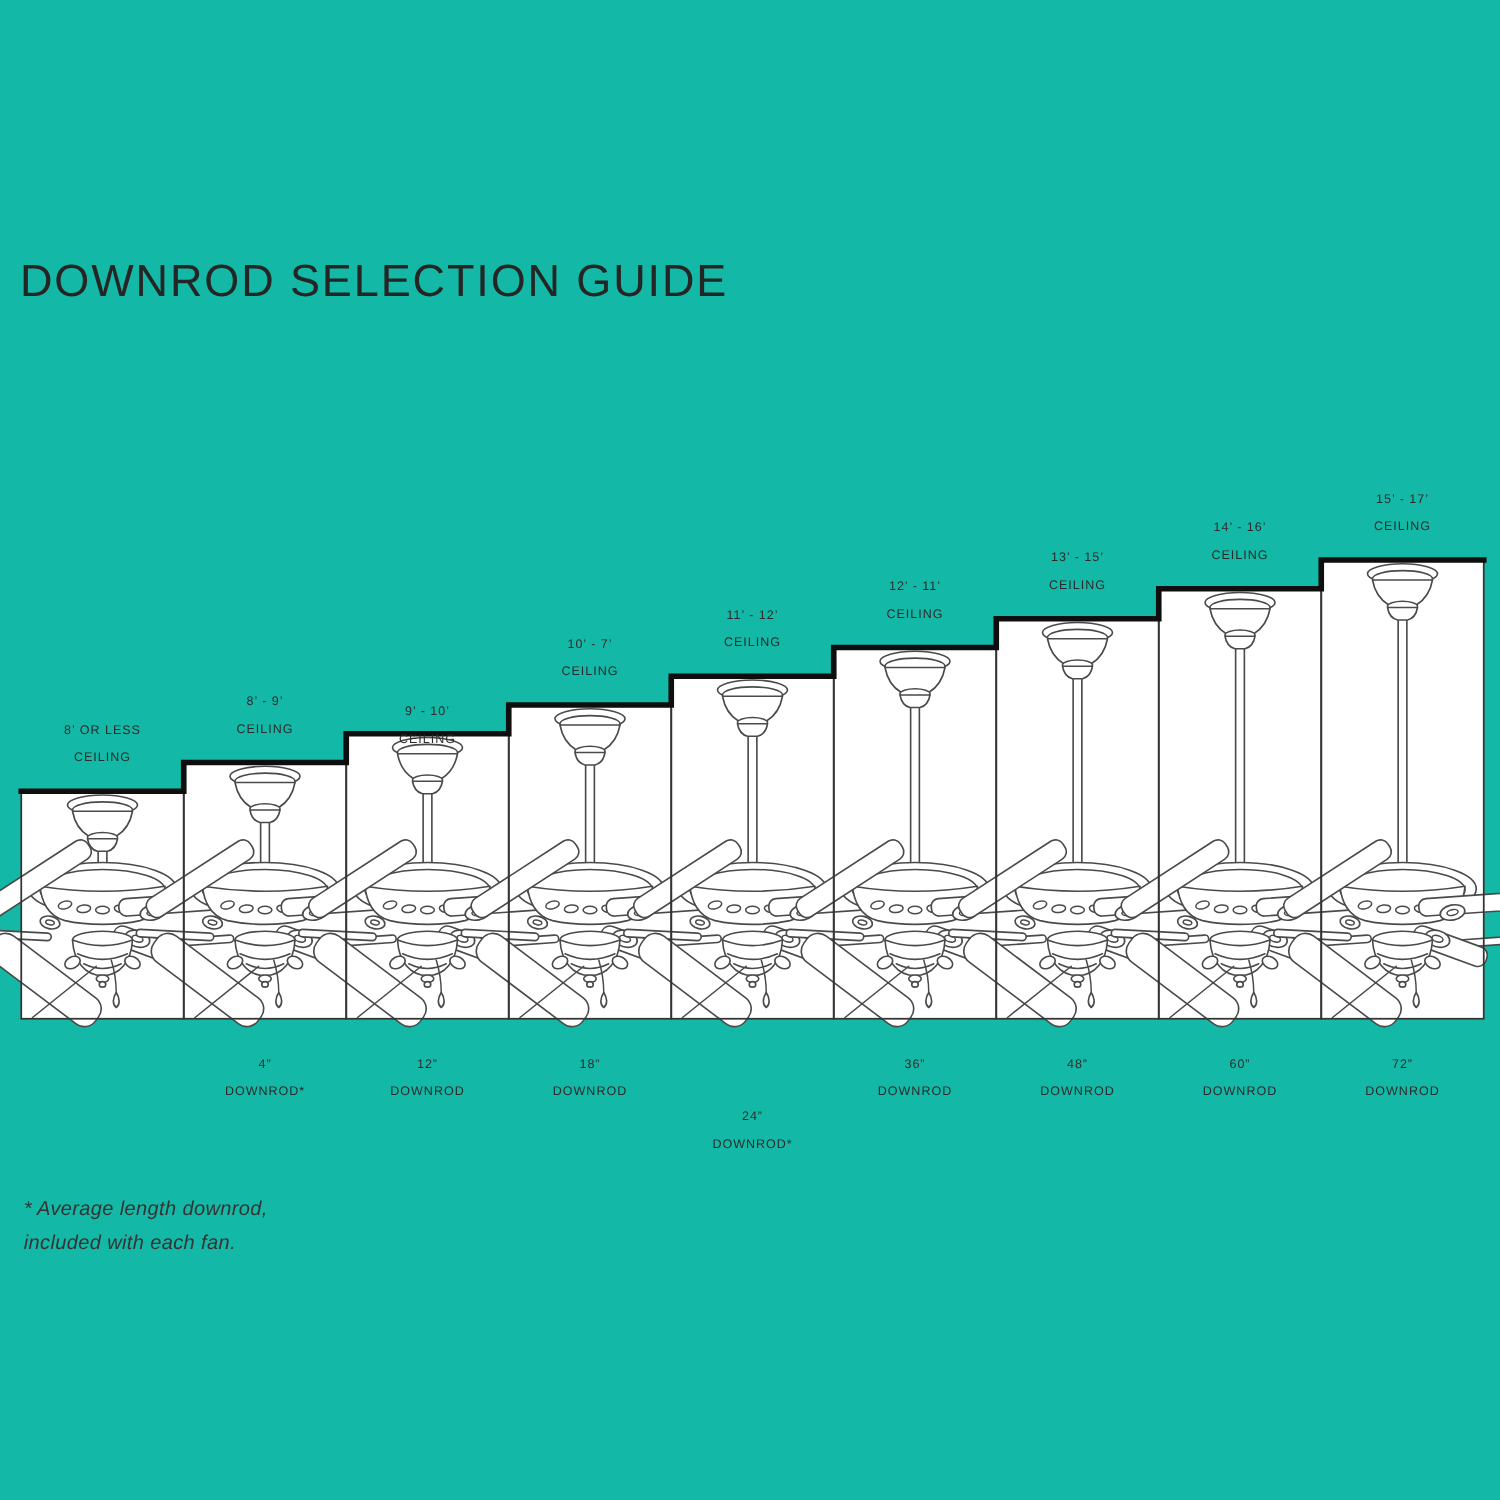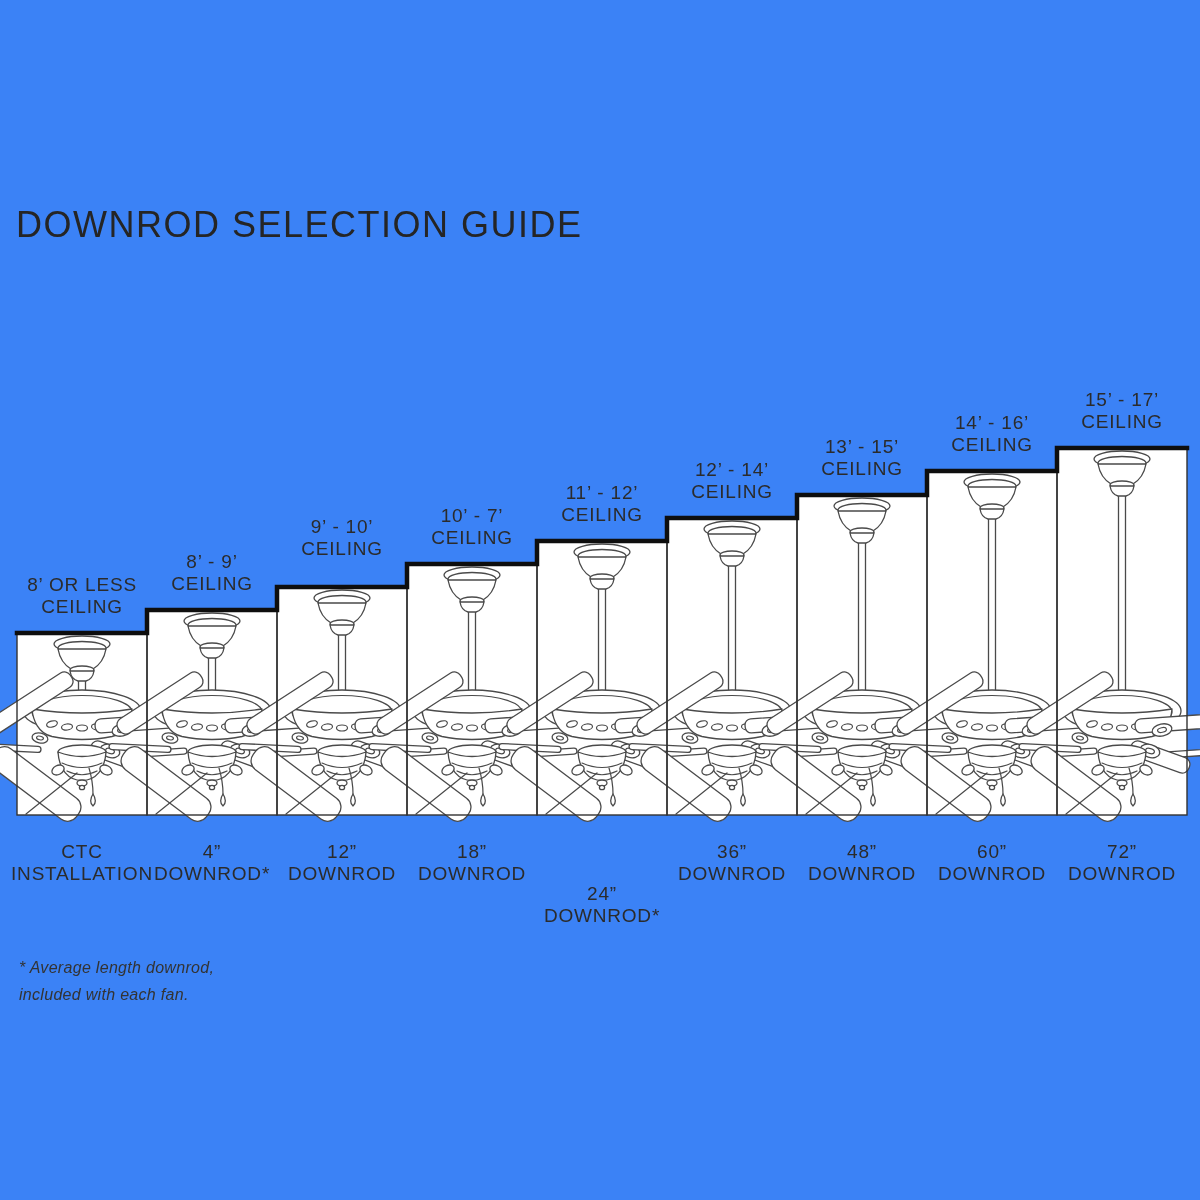--- a/index.html
+++ b/index.html
@@ -1,32 +1,32 @@
 <!DOCTYPE html>
 <html><head>
 <meta charset="utf-8">
 <style>
   html,body{margin:0;padding:0;background:#fff;}
   .page{
-    position:relative;width:1200px;height:1200px;background:#3b82f6;overflow:hidden;
+    position:relative;width:1200px;height:1200px;background:#14b8a6;overflow:hidden;
     font-family:"Liberation Sans",sans-serif;color:#252525;
   }
   .title{
     position:absolute;left:16px;top:204px;margin:0;
     font-size:36px;font-weight:400;letter-spacing:1.5px;color:#252525;white-space:nowrap;
   }
   .intro{
     position:absolute;left:16px;top:266px;margin:0;
     font-size:21.5px;line-height:31px;color:#2a2a2a;letter-spacing:0.2px;
   }
   .intro span{display:block;}
   #diagram-wrap{position:absolute;left:0;top:0;width:1200px;height:1200px;}
   .col-label{
     position:absolute;width:150px;text-align:center;
-    font-size:19px;line-height:22px;letter-spacing:0.8px;color:#2b2b2b;
+    font-size:10px;line-height:22px;letter-spacing:0.8px;color:#2b2b2b;
   }
   .col-label span{display:block;}
   .footnote{
     position:absolute;left:19px;top:954px;margin:0;
     font-style:italic;font-size:16px;line-height:27px;color:#333;letter-spacing:0.3px;
   }
   .footnote span{display:block;}
   
   .boxfill{fill:#ffffff;stroke:none;}
   .boxline{fill:none;stroke:#333333;stroke-width:1.4;}
@@ -506,53 +506,49 @@
       </svg></div>
 
   <div class="col-label ceil-label" style="left: 7px; top: 574px;">
     <span>8’ OR LESS</span>
     <span>CEILING</span>
   </div>
   <div class="col-label ceil-label" style="left: 137px; top: 551px;">
     <span>8’ - 9’</span>
     <span>CEILING</span>
   </div>
-  <div class="col-label ceil-label" style="left: 267px; top: 516px;">
+  <div class="col-label ceil-label" style="left: 267px; top: 559px;">
     <span>9’ - 10’</span>
     <span>CEILING</span>
   </div>
   <div class="col-label ceil-label" style="left: 397px; top: 505px;">
     <span>10’ - 7’</span>
     <span>CEILING</span>
   </div>
   <div class="col-label ceil-label" style="left: 527px; top: 482px;">
     <span>11’ - 12’</span>
     <span>CEILING</span>
   </div>
   <div class="col-label ceil-label" style="left: 657px; top: 459px;">
-    <span>12’ - 14’</span>
+    <span>12’ - 11’</span>
     <span>CEILING</span>
   </div>
   <div class="col-label ceil-label" style="left: 787px; top: 436px;">
     <span>13’ - 15’</span>
     <span>CEILING</span>
   </div>
   <div class="col-label ceil-label" style="left: 917px; top: 412px;">
     <span>14’ - 16’</span>
     <span>CEILING</span>
   </div>
   <div class="col-label ceil-label" style="left: 1047px; top: 389px;">
     <span>15’ - 17’</span>
     <span>CEILING</span>
   </div>
 
-  <div class="col-label rod-label" style="left: 7px; top: 841px;">
-    <span>CTC</span>
-    <span>INSTALLATION</span>
-  </div>
   <div class="col-label rod-label" style="left: 137px; top: 841px;">
     <span>4”</span>
     <span>DOWNROD*</span>
   </div>
   <div class="col-label rod-label" style="left: 267px; top: 841px;">
     <span>12”</span>
     <span>DOWNROD</span>
   </div>
   <div class="col-label rod-label" style="left: 397px; top: 841px;">
     <span>18”</span>

